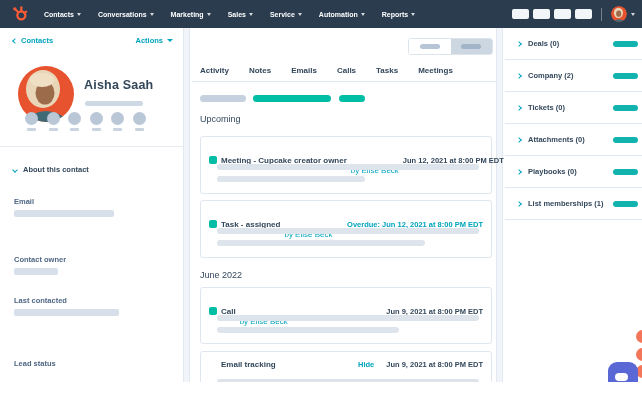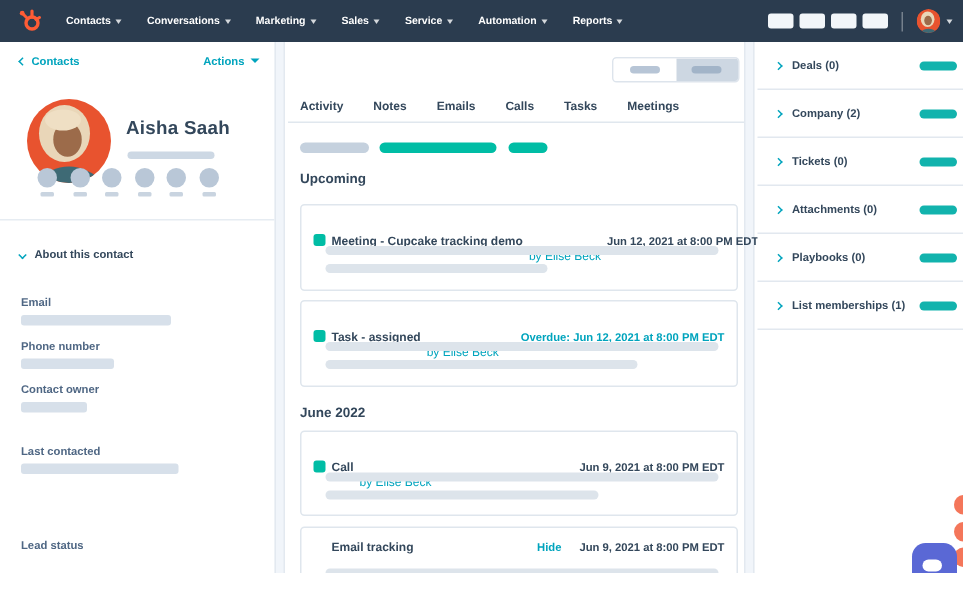--- a/index.html
+++ b/index.html
@@ -55,21 +55,21 @@
   .seg .sb{width:20px;height:5px;border-radius:2.5px;}
   .seg-l .sb{background:#b7c5d6;}
   .seg-r .sb{background:#a2b4c8;}
   .tabs{position:absolute;left:8px;top:38px;display:flex;gap:20px;justify-content:space-between;}
   .tab{font-size:8px;font-weight:bold;color:#33475b;cursor:pointer;white-space:nowrap;}
   .tabs-div{position:absolute;left:0;top:53px;width:304px;height:1px;background:#e0e7ee;}
   .pill{position:absolute;top:67px;height:7px;border-radius:3.5px;cursor:pointer;}
   .p1{left:8px;width:46px;background:#c5d1de;}
   .p2{left:61px;width:78px;background:#00bda5;}
   .p3{left:147px;width:26px;background:#00bda5;}
-  .group-title{position:absolute;left:8px;font-size:9px;font-weight:bold;color:#33475b;}
+  .group-title{position:absolute;left:8px;font-size:9px;font-weight:normal;color:#33475b;}
   .gt1{top:86px}.gt2{top:242px}
   .card{position:absolute;left:8px;width:292px;background:#fff;border:1px solid #dfe6ed;border-radius:3px;}
   .c1{top:108px;height:58px}.c2{top:172px;height:58px}.c3{top:259px;height:57px}.c4{top:323px;height:57px}
   .card-head{position:absolute;left:8px;top:8px;right:8px;display:flex;align-items:center;gap:4px;}
   .cdot{width:8px;height:8px;border-radius:2px;background:#00bda5;flex:0 0 auto;}
   .ct{font-size:8px;font-weight:bold;color:#33475b;white-space:nowrap;}
   .by{font-size:8px;color:#00a4bd;white-space:nowrap;margin-top:21px;}
   .stamp{margin-left:auto;font-size:7.5px;font-weight:bold;color:#33475b;white-space:nowrap;}
   .stamp.teal{color:#00a4bd;}
   .hide-link{margin-left:auto;font-size:7.5px;font-weight:bold;color:#00a4bd;cursor:pointer;}
@@ -219,24 +219,20 @@
 
     <div class="about-head">
       <i class="chev dn"></i>
       <span>About this contact</span>
     </div>
 
     <div class="field f1">
       <div class="fl">Email</div>
       <div class="fbar"></div>
     </div>
-    <div class="field f2">
-      <div class="fl">Phone number</div>
-      <div class="fbar"></div>
-    </div>
     <div class="field f3">
       <div class="fl">Contact owner</div>
       <div class="fbar"></div>
     </div>
     <div class="field f4">
       <div class="fl">Last contacted</div>
       <div class="fbar"></div>
     </div>
     <div class="field f6">
       <div class="fl">Lead status</div>
@@ -268,21 +264,21 @@
 
     <span class="pill p1"></span>
     <span class="pill p2"></span>
     <span class="pill p3"></span>
 
     <h2 class="group-title gt1">Upcoming</h2>
 
     <div class="card c1">
       <div class="card-head">
         <span class="cdot"></span>
-        <span class="ct">Meeting - Cupcake tracking demo</span>
+        <span class="ct">Meeting - Cupcake creator owner</span>
         <span class="by">by Elise Beck</span>
         <span class="stamp">Jun 12, 2021 at 8:00 PM EDT</span>
       </div>
       <div class="cb cb1"></div>
       <div class="cb cb2"></div>
     </div>
 
     <div class="card c2">
       <div class="card-head">
         <span class="cdot"></span>

